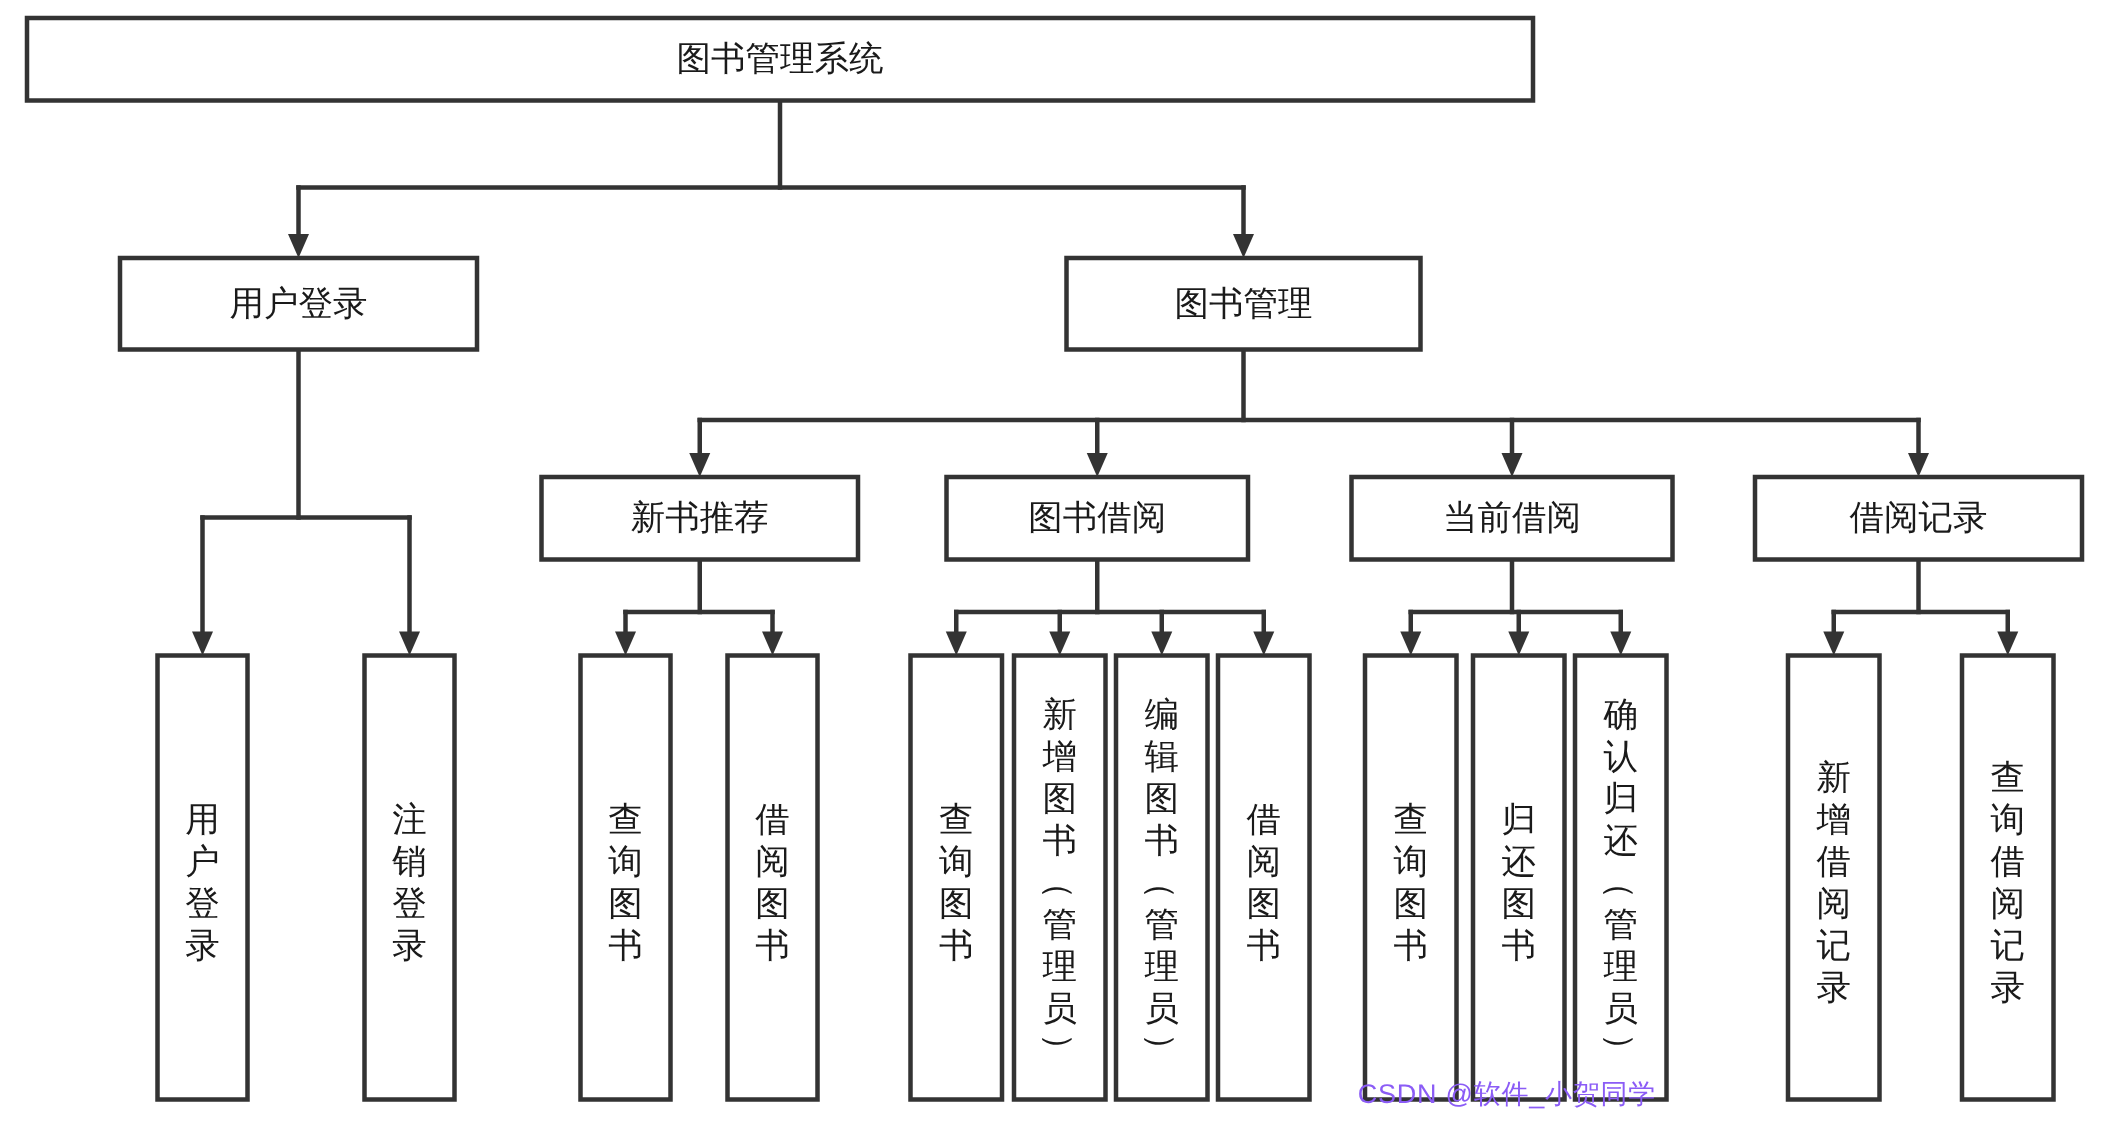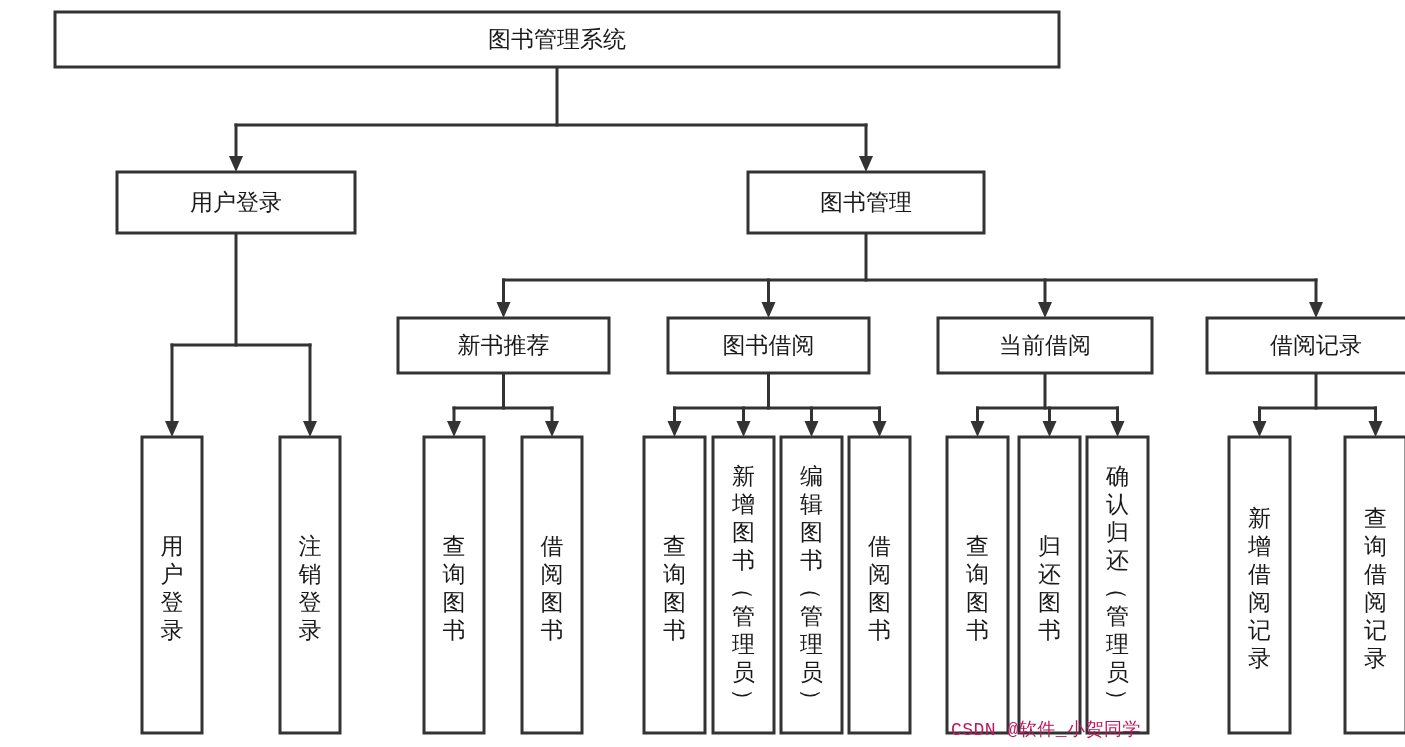--- a/index.html
+++ b/index.html
@@ -11,21 +11,20 @@
     width: 1405px;
     height: 747px;
     font-family: "DejaVu Sans", "Liberation Sans", sans-serif;
     overflow: hidden;
     position: relative;
   }
   #diagram-root {
     position: relative;
     width: 1112px;
     height: 747px;
-    padding-left: 37px;
   }
   svg.diagram {
     display: block;
     width: 1405px;
     height: 747px;
   }
   .node-rect {
     fill: #ffffff;
     stroke: #333333;
     stroke-width: 3;
@@ -50,23 +49,23 @@
   .node-label-vert {
     fill: #1a1a1a;
     font-family: "DejaVu Sans", "Liberation Sans", sans-serif;
     font-size: 23px;
     text-anchor: middle;
   }
   .watermark {
     position: absolute;
     right: 8px;
     bottom: 6px;
-    font-family: Liberation Mono, monospace;
+    font-family: Liberation Sans, sans-serif;
     font-size: 18px;
-    color: #be185d;
+    color: #8b5cf6;
     white-space: nowrap;
     letter-spacing: 0.5px;
     pointer-events: none;
   }
 </style>
 </head>
 <body>
 
 <div id="diagram-root">
   <svg class="diagram" viewBox="0 0 1405 747" xmlns="http://www.w3.org/2000/svg">

